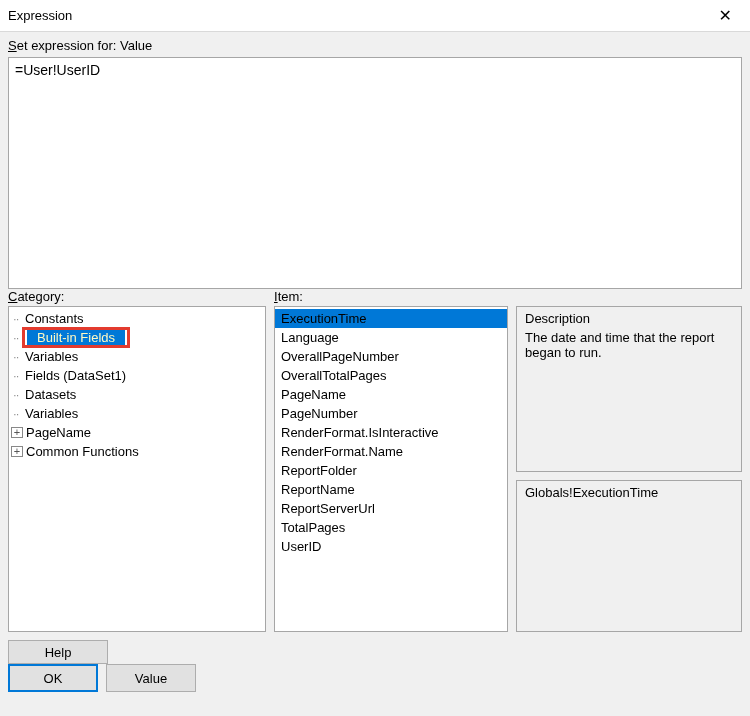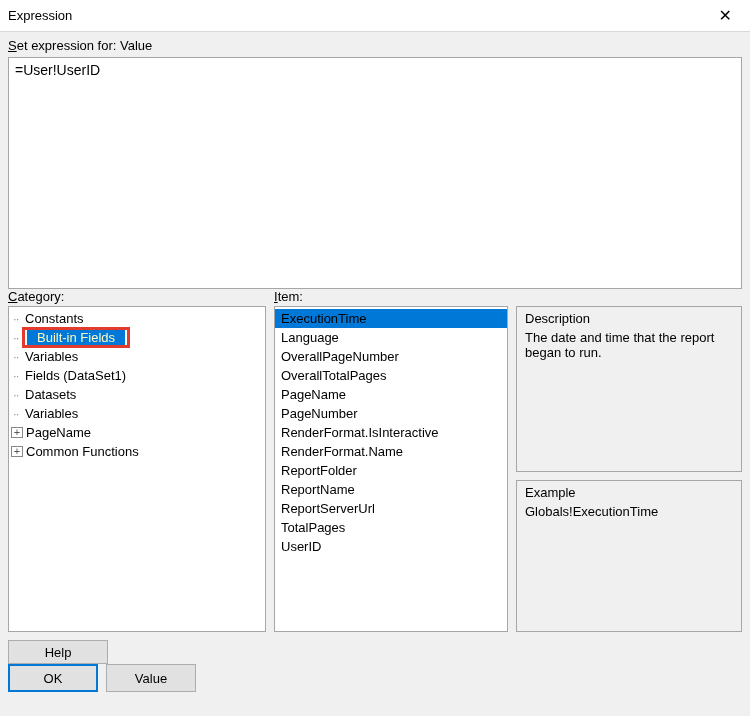--- a/index.html
+++ b/index.html
@@ -223,21 +223,20 @@
         <div class="item-row">TotalPages</div>
         <div class="item-row">UserID</div>
       </div>
 
     <div class="right-col">
       <div class="right-box" style="flex:1.05">
         <div class="head">Description</div>
         <div>The date and time that the report began to run.</div>
       </div>
       <div class="right-box" style="flex:0.95">
-        <div class="head">Example</div>
         <div>Globals!ExecutionTime</div>
       </div>
     </div>
 
   </div>
 
   <div class="btn-row">
     <button class="btn help">Help</button>
     <div class="btn-right">
       <button class="btn ok">OK</button>

